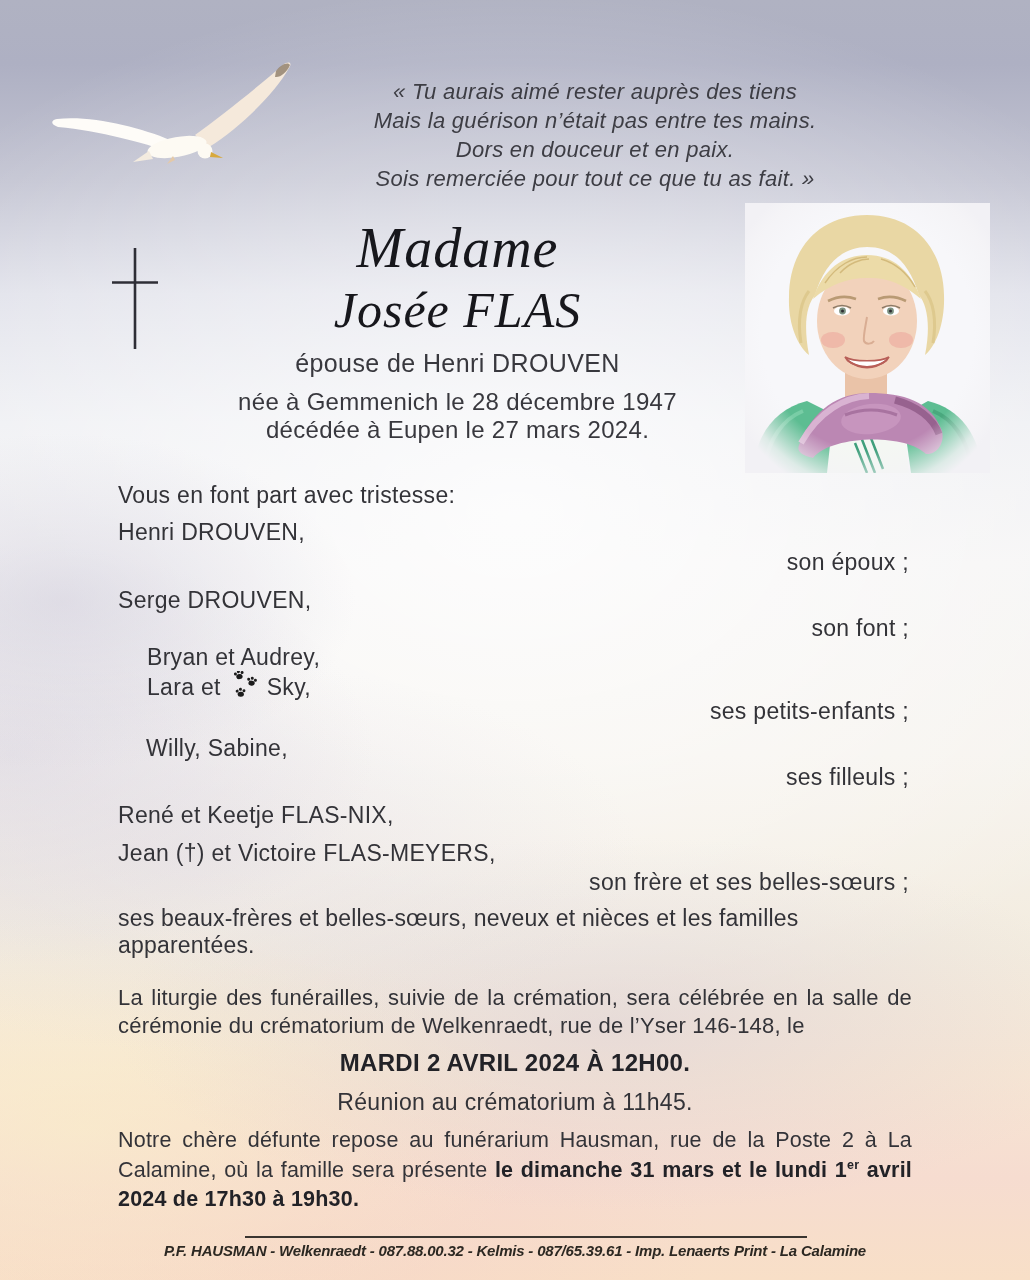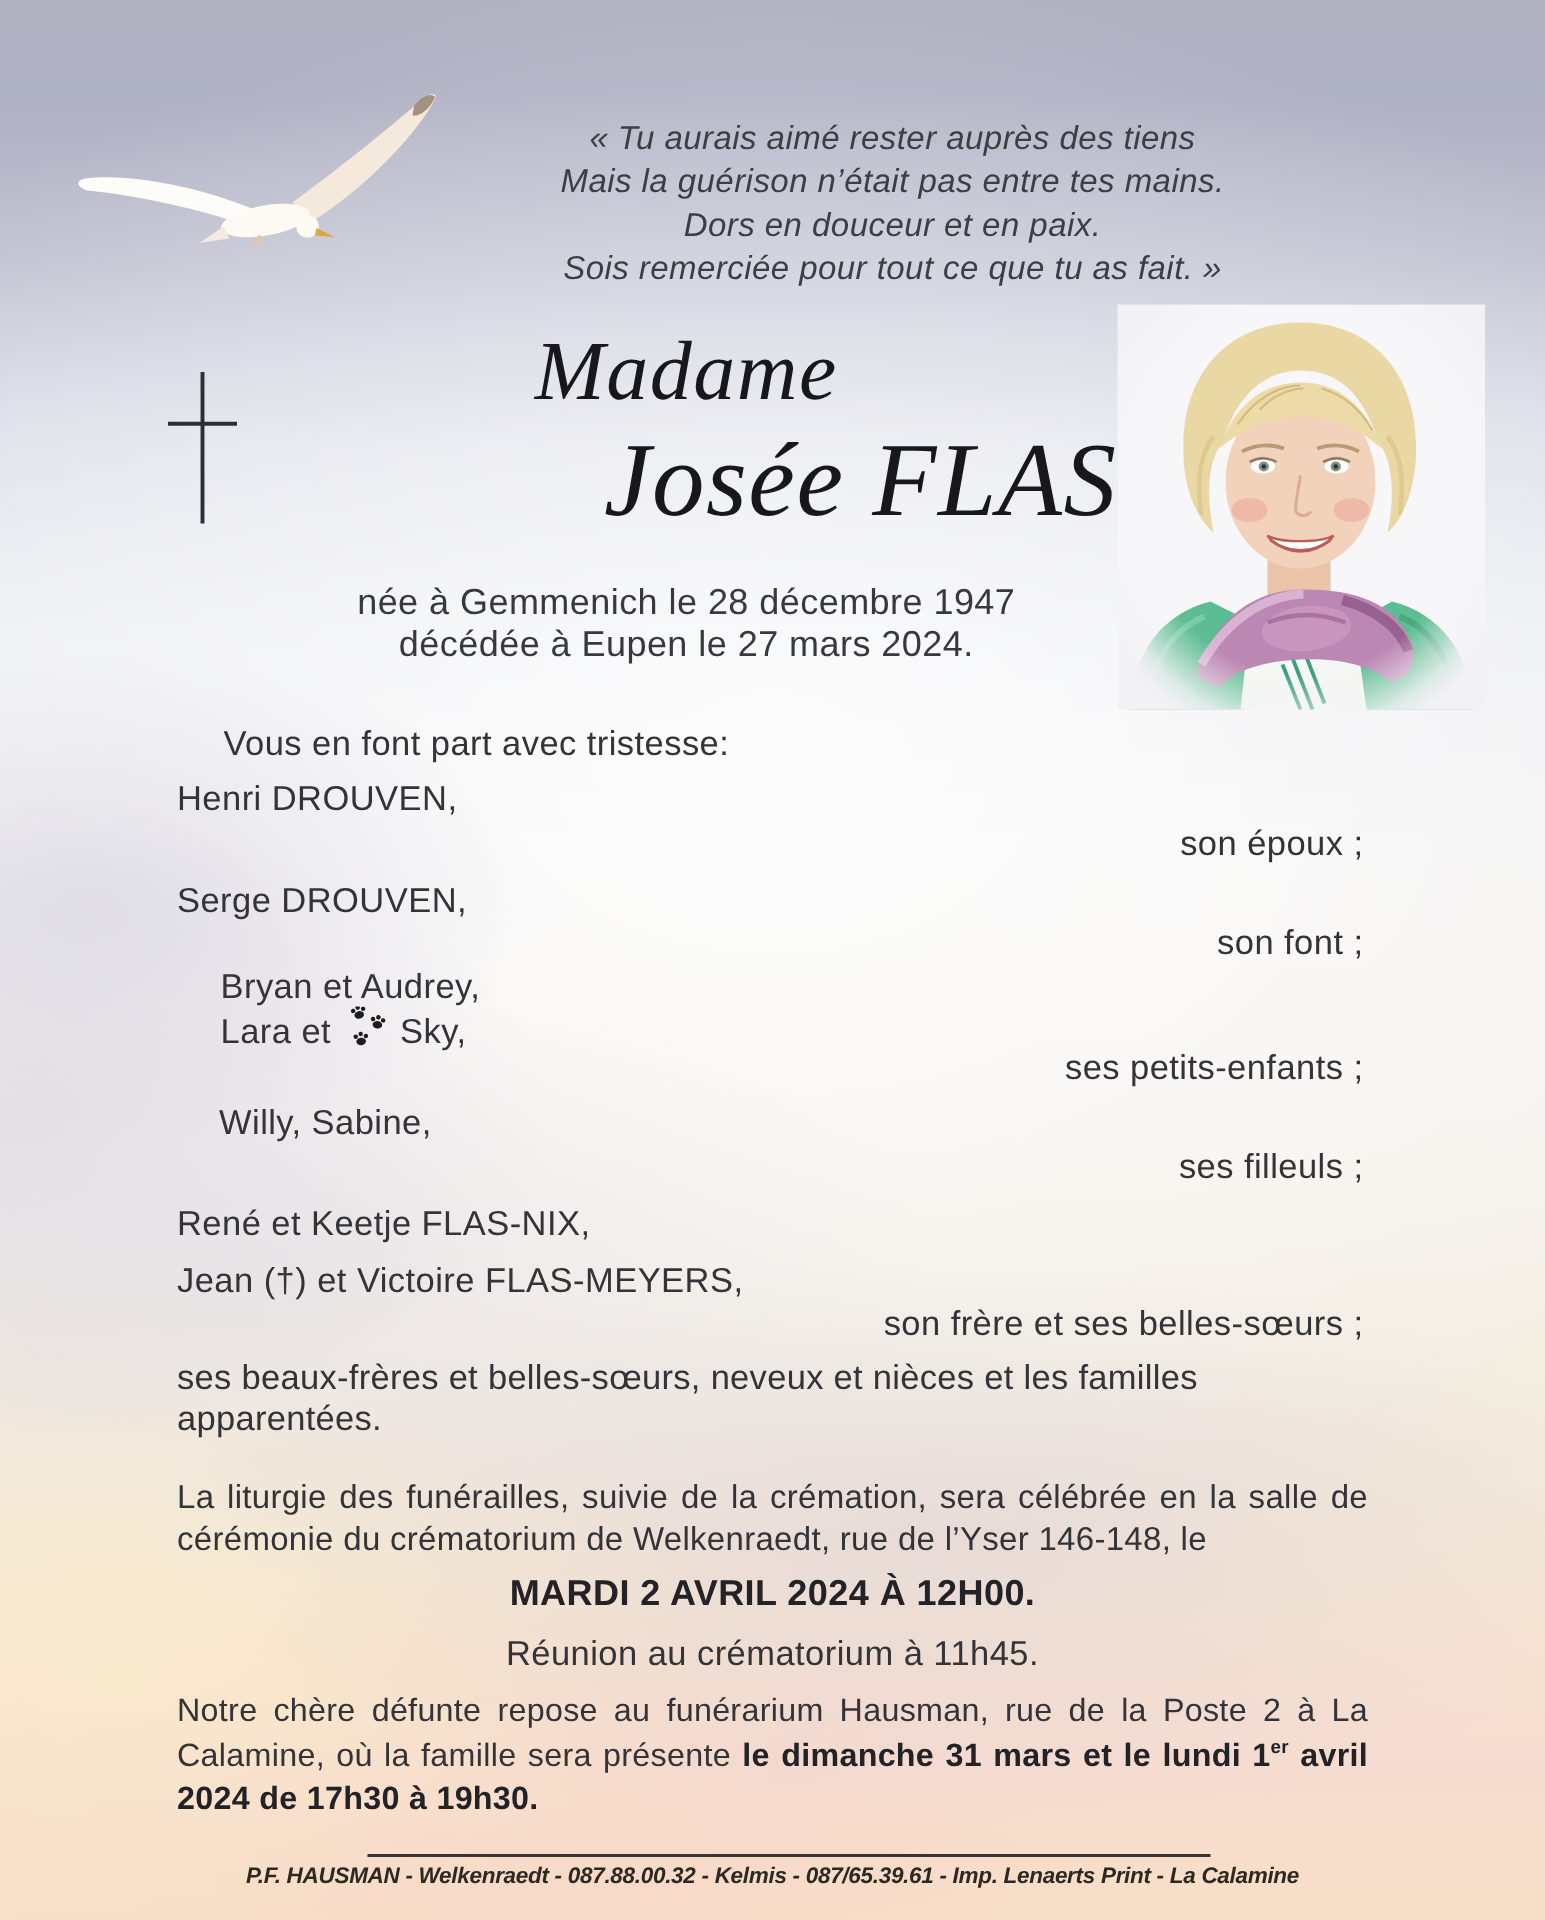--- a/index.html
+++ b/index.html
@@ -28,21 +28,21 @@
     left:280px; top:77px; width:630px;
     text-align:center; font-style:italic;
     font-size:22px; line-height:29px; color:#3d3d44; letter-spacing:.3px;
   }
   .title-line{
     left:170px; width:575px; text-align:center;
     font-family:"Liberation Serif", serif; font-style:italic;
     color:#17171c;
   }
   .t-madame{top:216px; font-size:56px; letter-spacing:1px;}
-  .t-name{top:281px; font-size:70px; letter-spacing:1px;text-align:right;}
+  .t-name{top:281px; font-size:50px; letter-spacing:1px;}
   .t-spouse{left:170px; width:575px; top:349px; text-align:center; font-size:25px; color:#38383e; letter-spacing:.4px;}
   .t-birth{left:170px; width:575px; top:388px; text-align:center; font-size:24px; line-height:28px; color:#38383e; letter-spacing:.3px;}
   .fam{font-size:23px; letter-spacing:.3px; white-space:nowrap; color:#333338;}
   .fam-left{left:118px;}
   .fam-indent{left:147px;}
   .fam-right{right:121px; text-align:right;}
   .closing{
     left:118px; top:905px; width:800px;
     font-size:23px; letter-spacing:.2px; color:#333338;
   }
@@ -91,20 +91,21 @@
 
   <div class="abs title-line t-madame">Madame</div>
 
   <div class="abs quote">
     <div>«  Tu aurais aimé rester auprès des tiens</div>
     <div>Mais la guérison n’était pas entre tes mains.</div>
     <div>Dors en douceur et en paix.</div>
     <div>Sois remerciée pour tout ce que tu as fait. »</div>
   </div>
   <div class="abs title-line t-name">Josée FLAS</div>
+  <div class="abs t-spouse">épouse de Henri DROUVEN</div>
   <div class="abs t-birth">
     <div>née à Gemmenich le 28 décembre 1947</div>
     <div>décédée à Eupen le 27 mars 2024.</div>
   </div>
 
   <svg class="abs" style="left:745px; top:203px;" width="245" height="270" viewBox="0 0 245 270">
     <defs>
       <radialGradient id="vig" cx="50%" cy="48%" r="62%">
         <stop offset="0%" stop-color="#f4f3f6" stop-opacity="0"></stop>
         <stop offset="70%" stop-color="#f4f3f6" stop-opacity="0"></stop>
@@ -154,21 +155,21 @@
 
     <path d="M54,242 C68,206 94,190 124,190 C158,190 186,198 197,228 C200,240 192,252 181,251 C160,230 86,232 68,255 C60,253 51,250 54,242 Z" fill="#bb87b3"></path>
     <path d="M56,240 C74,208 100,194 124,193" stroke="#d9b3d2" stroke-width="6" fill="none"></path>
     <path d="M150,197 C172,203 188,215 194,231" stroke="#97628f" stroke-width="7" fill="none"></path>
     <ellipse cx="126" cy="216" rx="30" ry="15" fill="#c795be" transform="rotate(-6 126 216)"></ellipse>
     <path d="M100,212 Q126,202 152,212" stroke="#a873a0" stroke-width="3" fill="none"></path>
 
     <rect x="0" y="0" width="245" height="270" fill="url(#vig)"></rect>
   </svg>
 
-  <div class="abs fam fam-left" style="top:482px;margin-left:31px;">Vous en font part avec tristesse:</div>
+  <div class="abs fam fam-left" style="top:482px;">Vous en font part avec tristesse:</div>
 
   <div class="abs fam fam-left" style="top:519px;">Henri DROUVEN,</div>
   <div class="abs fam fam-right" style="top:549px;">son époux ;</div>
 
   <div class="abs fam fam-left" style="top:587px;">Serge DROUVEN,</div>
   <div class="abs fam fam-right" style="top:615px;">son font ;</div>
 
   <div class="abs fam fam-indent" style="top:644px;">Bryan et Audrey,</div>
   <div class="abs fam fam-indent" style="top:671px;">
     <span>Lara et</span><span class="paw-icon"><svg width="34" height="30" viewBox="0 0 34 30">

